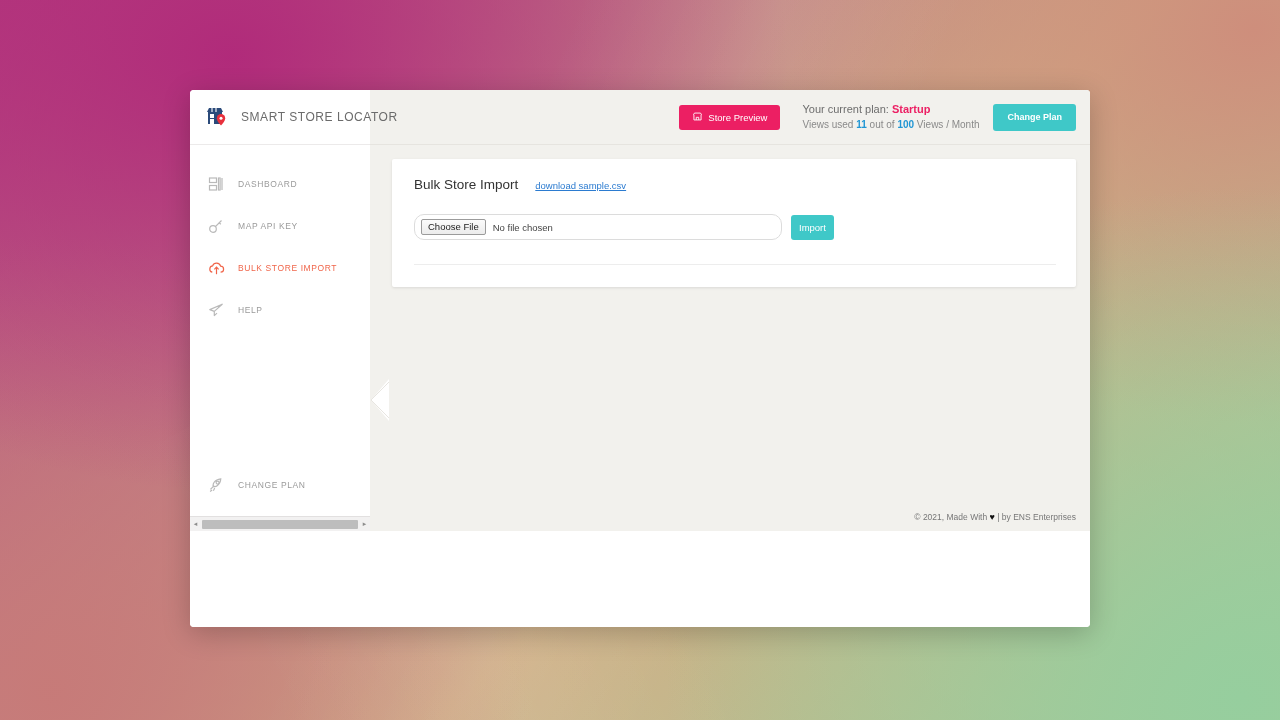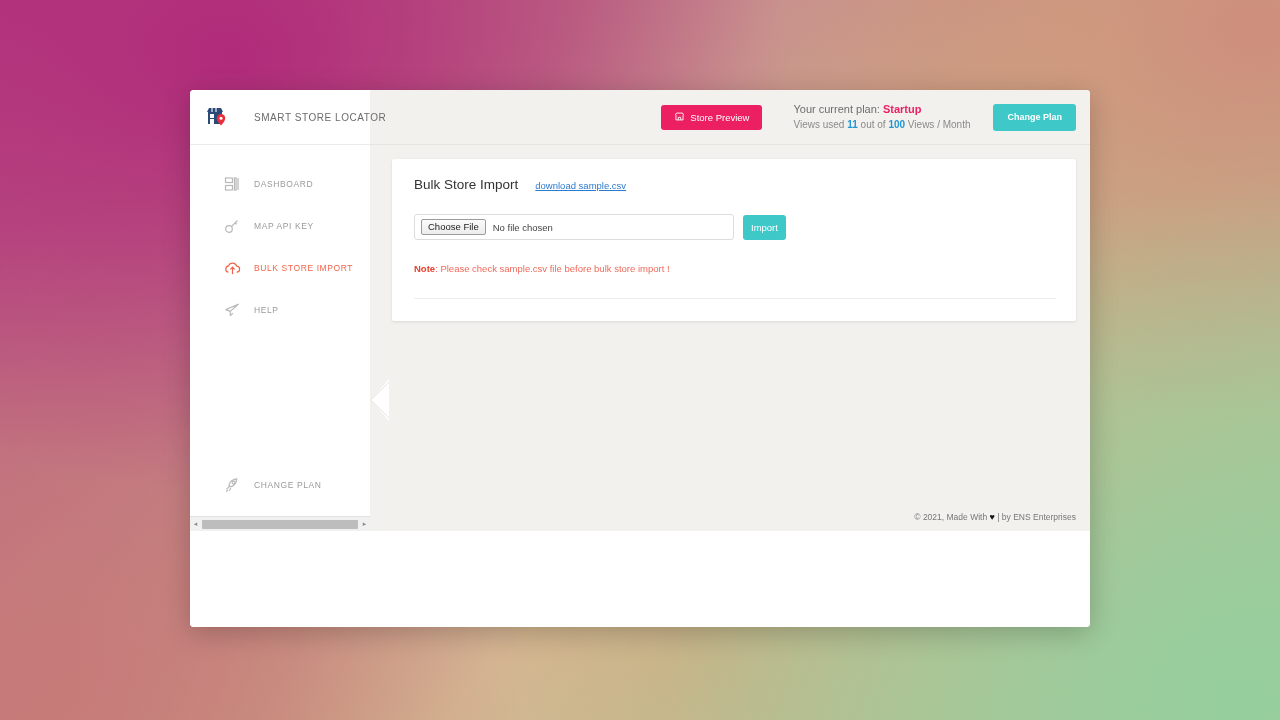--- a/index.html
+++ b/index.html
@@ -72,35 +72,35 @@
     padding-left: 14px;
     border-bottom: 1px solid #eceaea;
     box-sizing: border-box;
   }
   .brand-logo {
     width: 24px; height: 24px;
     flex: 0 0 24px;
     position: relative;
   }
   .brand-name {
-    margin-left: 26px;
-    font-size: 10px;
+    margin-left: 13px;
+    font-size: 12px;
     letter-spacing: 0.55px;
     color: #6b6b6b;
     white-space: nowrap;
   }
   .nav {
     padding-top: 18px;
     flex: 1;
   }
   .nav-item {
     height: 42px;
     display: flex;
     align-items: center;
-    padding-left: 33px;
+    padding-left: 17px;
     box-sizing: border-box;
     cursor: pointer;
     position: relative;
   }
   .nav-icon {
     width: 18px; height: 18px;
     flex: 0 0 18px;
     display: flex;
     align-items: center;
     justify-content: center;
@@ -167,21 +167,20 @@
   .topbar {
     height: 55px;
     min-height: 55px;
     background: #f2f1ed;
     border-bottom: 1px solid #e6e4df;
     display: flex;
     align-items: center;
     justify-content: flex-end;
     padding-right: 14px;
     box-sizing: border-box;
-    gap: 9px;
   }
   .store-preview-btn {
     background: #ec1f63;
     color: #ffffff;
     border: none;
     border-radius: 3px;
     height: 25px;
     padding: 0 13px;
     font-size: 9.5px;
     display: flex;
@@ -243,24 +242,24 @@
     text-decoration: underline;
     cursor: pointer;
   }
   .form-row {
     display: flex;
     align-items: center;
     margin-top: 22px;
     gap: 9px;
   }
   .file-input {
-    width: 320px;
+    width: 368px;
     height: 26px;
     border: 1px solid #dcdcdc;
-    border-radius: 3px;
+    border-radius: 10px;
     background: #ffffff;
     display: flex;
     align-items: center;
     padding: 0 6px;
     box-sizing: border-box;
     cursor: pointer;
   }
   .choose-btn {
     border: 1px solid #9b9b9b;
     background: linear-gradient(#fbfbfb, #ececec);
@@ -461,23 +460,20 @@
           </div>
 
           <div class="form-row">
             <div class="file-input">
               <span class="choose-btn">Choose File</span>
               <span class="file-status">No file chosen</span>
             </div>
             <button class="import-btn">Import</button>
           </div>
 
-          <div class="note-row">
-            <b>Note</b><span>: Please check sample.csv file before bulk store import !</span>
-          </div>
 
           <div class="card-divider"></div>
           <div class="card-foot"></div>
         </div>
 
         <div class="footer-credit">
           <span>© 2021, Made With</span>
           <span class="heart">♥</span>
           <span>| by ENS Enterprises</span>
         </div>

